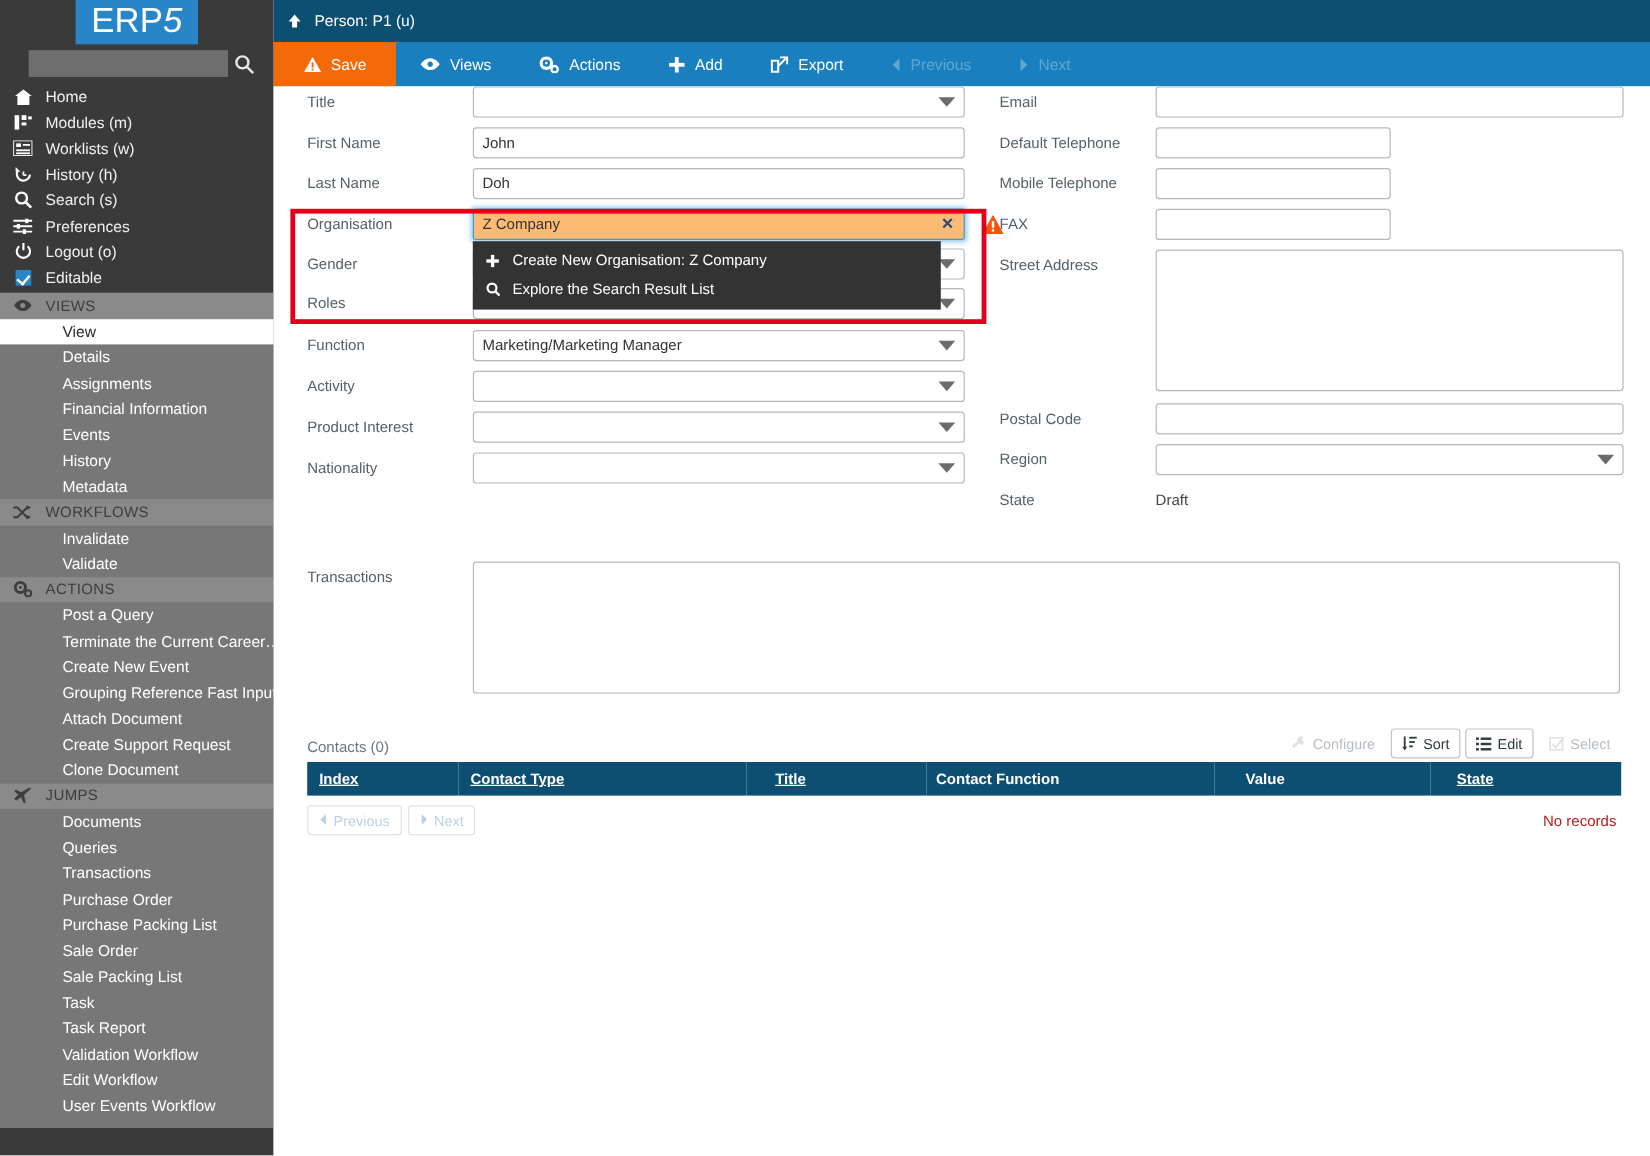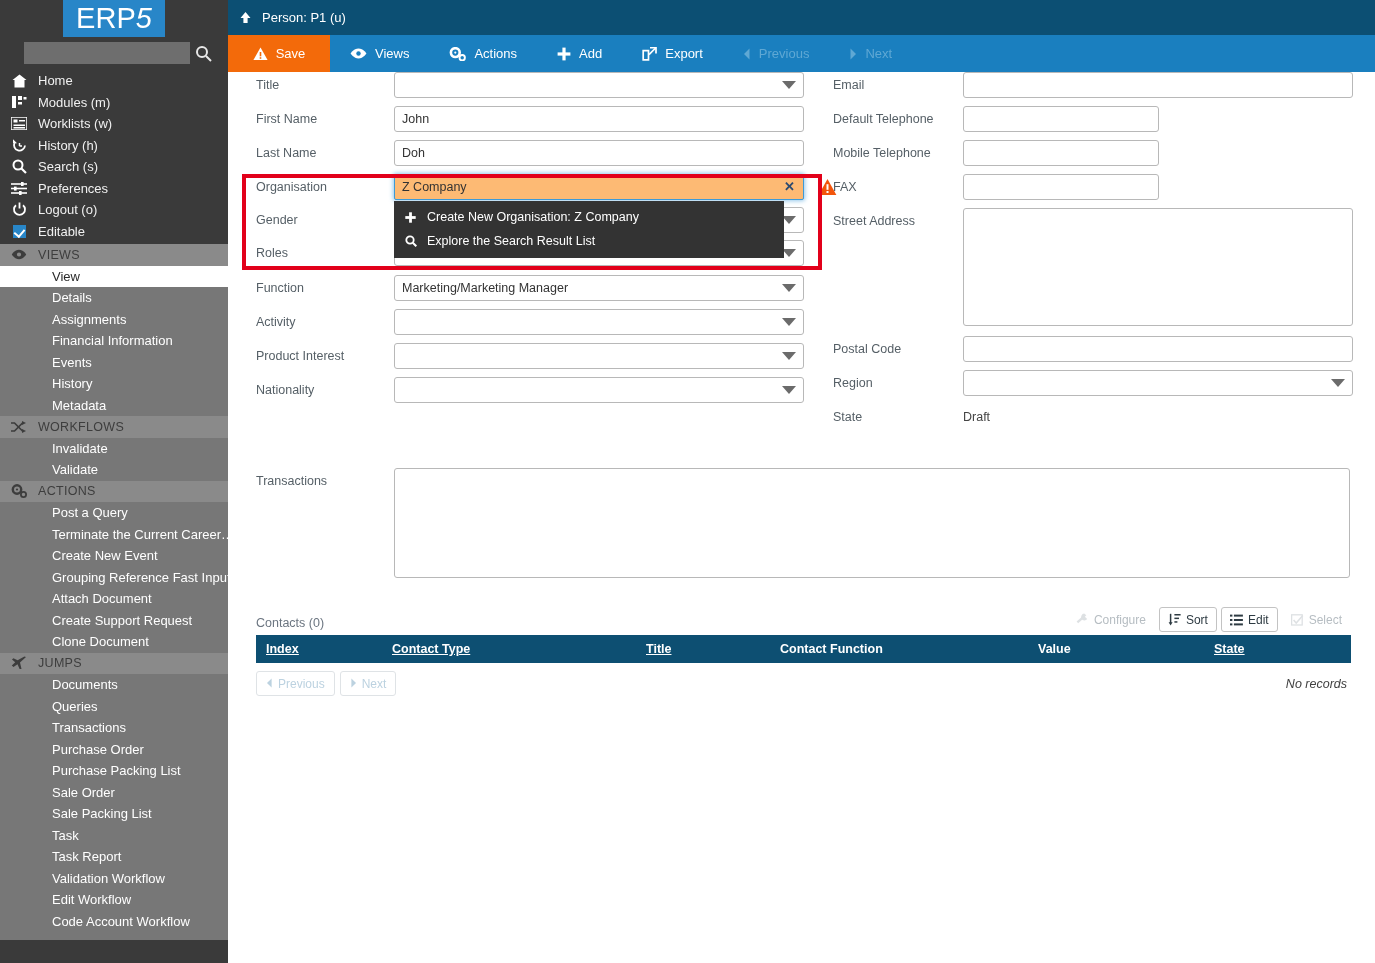--- a/index.html
+++ b/index.html
@@ -334,21 +334,21 @@
     display: flex; align-items: center; gap: 5px;
     height: 25px;
     border: 1px solid #dfe3e6;
     border-radius: 3px;
     background: #fff;
     color: #bcd2e0;
     font-size: 12px;
     padding: 0 9px;
     cursor: default;
   }
-  .norec { color: #404040; font-size: 12.5px; padding-right: 4px; font-style: italic; }
+  .norec { color: #b91c1c; font-size: 12.5px; padding-right: 4px; }
 </style>
 </head>
 <body>
 
 <div class="app">
 
   <div class="sidebar">
 
     <div class="logo-wrap">
       <div class="logo"><span>ERP</span><span class="five">5</span></div>
@@ -572,21 +572,21 @@
       <div class="sub-item">
           <span>Task Report</span>
         </div>
       <div class="sub-item">
           <span>Validation Workflow</span>
         </div>
       <div class="sub-item">
           <span>Edit Workflow</span>
         </div>
       <div class="sub-item">
-          <span>Code Account Workflow</span>
+          <span>User Events Workflow</span>
         </div>
     </div>
   </div>
 
   <div class="topbar">
     <span class="arrow-up">
       <svg width="13" height="13" viewBox="0 0 13 13">
           <path d="M6.5 1 L11.5 7 H8.6 V12 H4.4 V7 H1.5 Z" fill="#fff"></path>
         </svg>
     </span>

